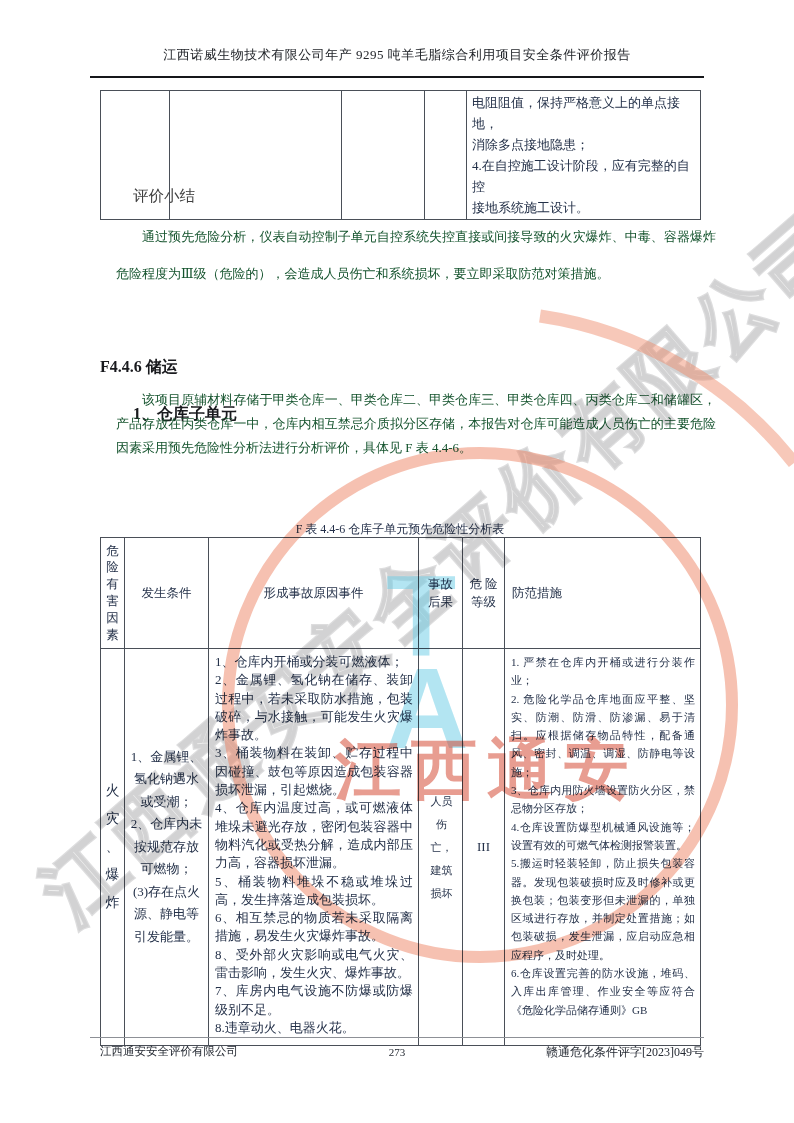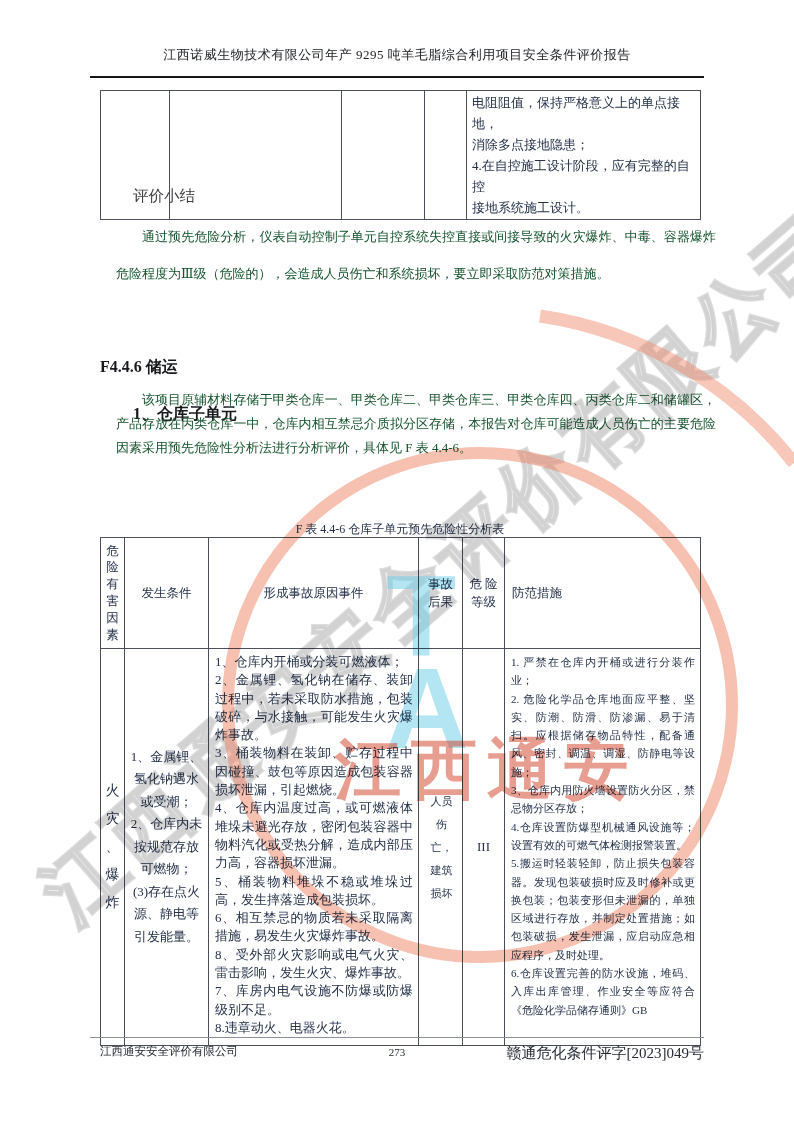--- a/index.html
+++ b/index.html
@@ -40,21 +40,21 @@
   .cell-conseq{white-space:pre-line;text-align:center;vertical-align:middle;
                font-size:11px;line-height:23px;padding-left:3px;}
   .cell-level{text-align:center;vertical-align:middle;font-size:13px;}
   .cell-meas{white-space:pre-line;text-align:justify;vertical-align:top;
              font-size:11px;line-height:18.3px;padding:4px 5px 2px 6px;}
   
   .footer-rule{position:absolute;top:1037px;left:90px;width:614px;border-top:1px solid #8d9096;}
   .footer-left{position:absolute;top:1044px;left:100px;font-size:11.5px;color:#252a33;}
   .footer-page{position:absolute;top:1046px;left:0;width:100%;text-align:center;
                font-size:11px;color:#252a33;}
-  .footer-right{position:absolute;top:1044px;right:90px;font-size:15px;color:#252a33;}
+  .footer-right{position:absolute;top:1044px;right:90px;font-size:12px;color:#252a33;}
   
   .wm-layer{position:absolute;inset:0;pointer-events:none;z-index:5;mix-blend-mode:multiply;}
   .wm-diagonal{position:absolute;left:-70px;top:518px;width:1020px;text-align:center;
                transform:rotate(-41deg);white-space:nowrap;font-size:80px;font-weight:bold;
                letter-spacing:6px;color:rgba(168,168,170,0.20);
                -webkit-text-stroke:2.5px rgba(150,150,152,0.32);}
   .wm-svg{position:absolute;left:0;top:0;}
 </style>
 </head>
 <body>

